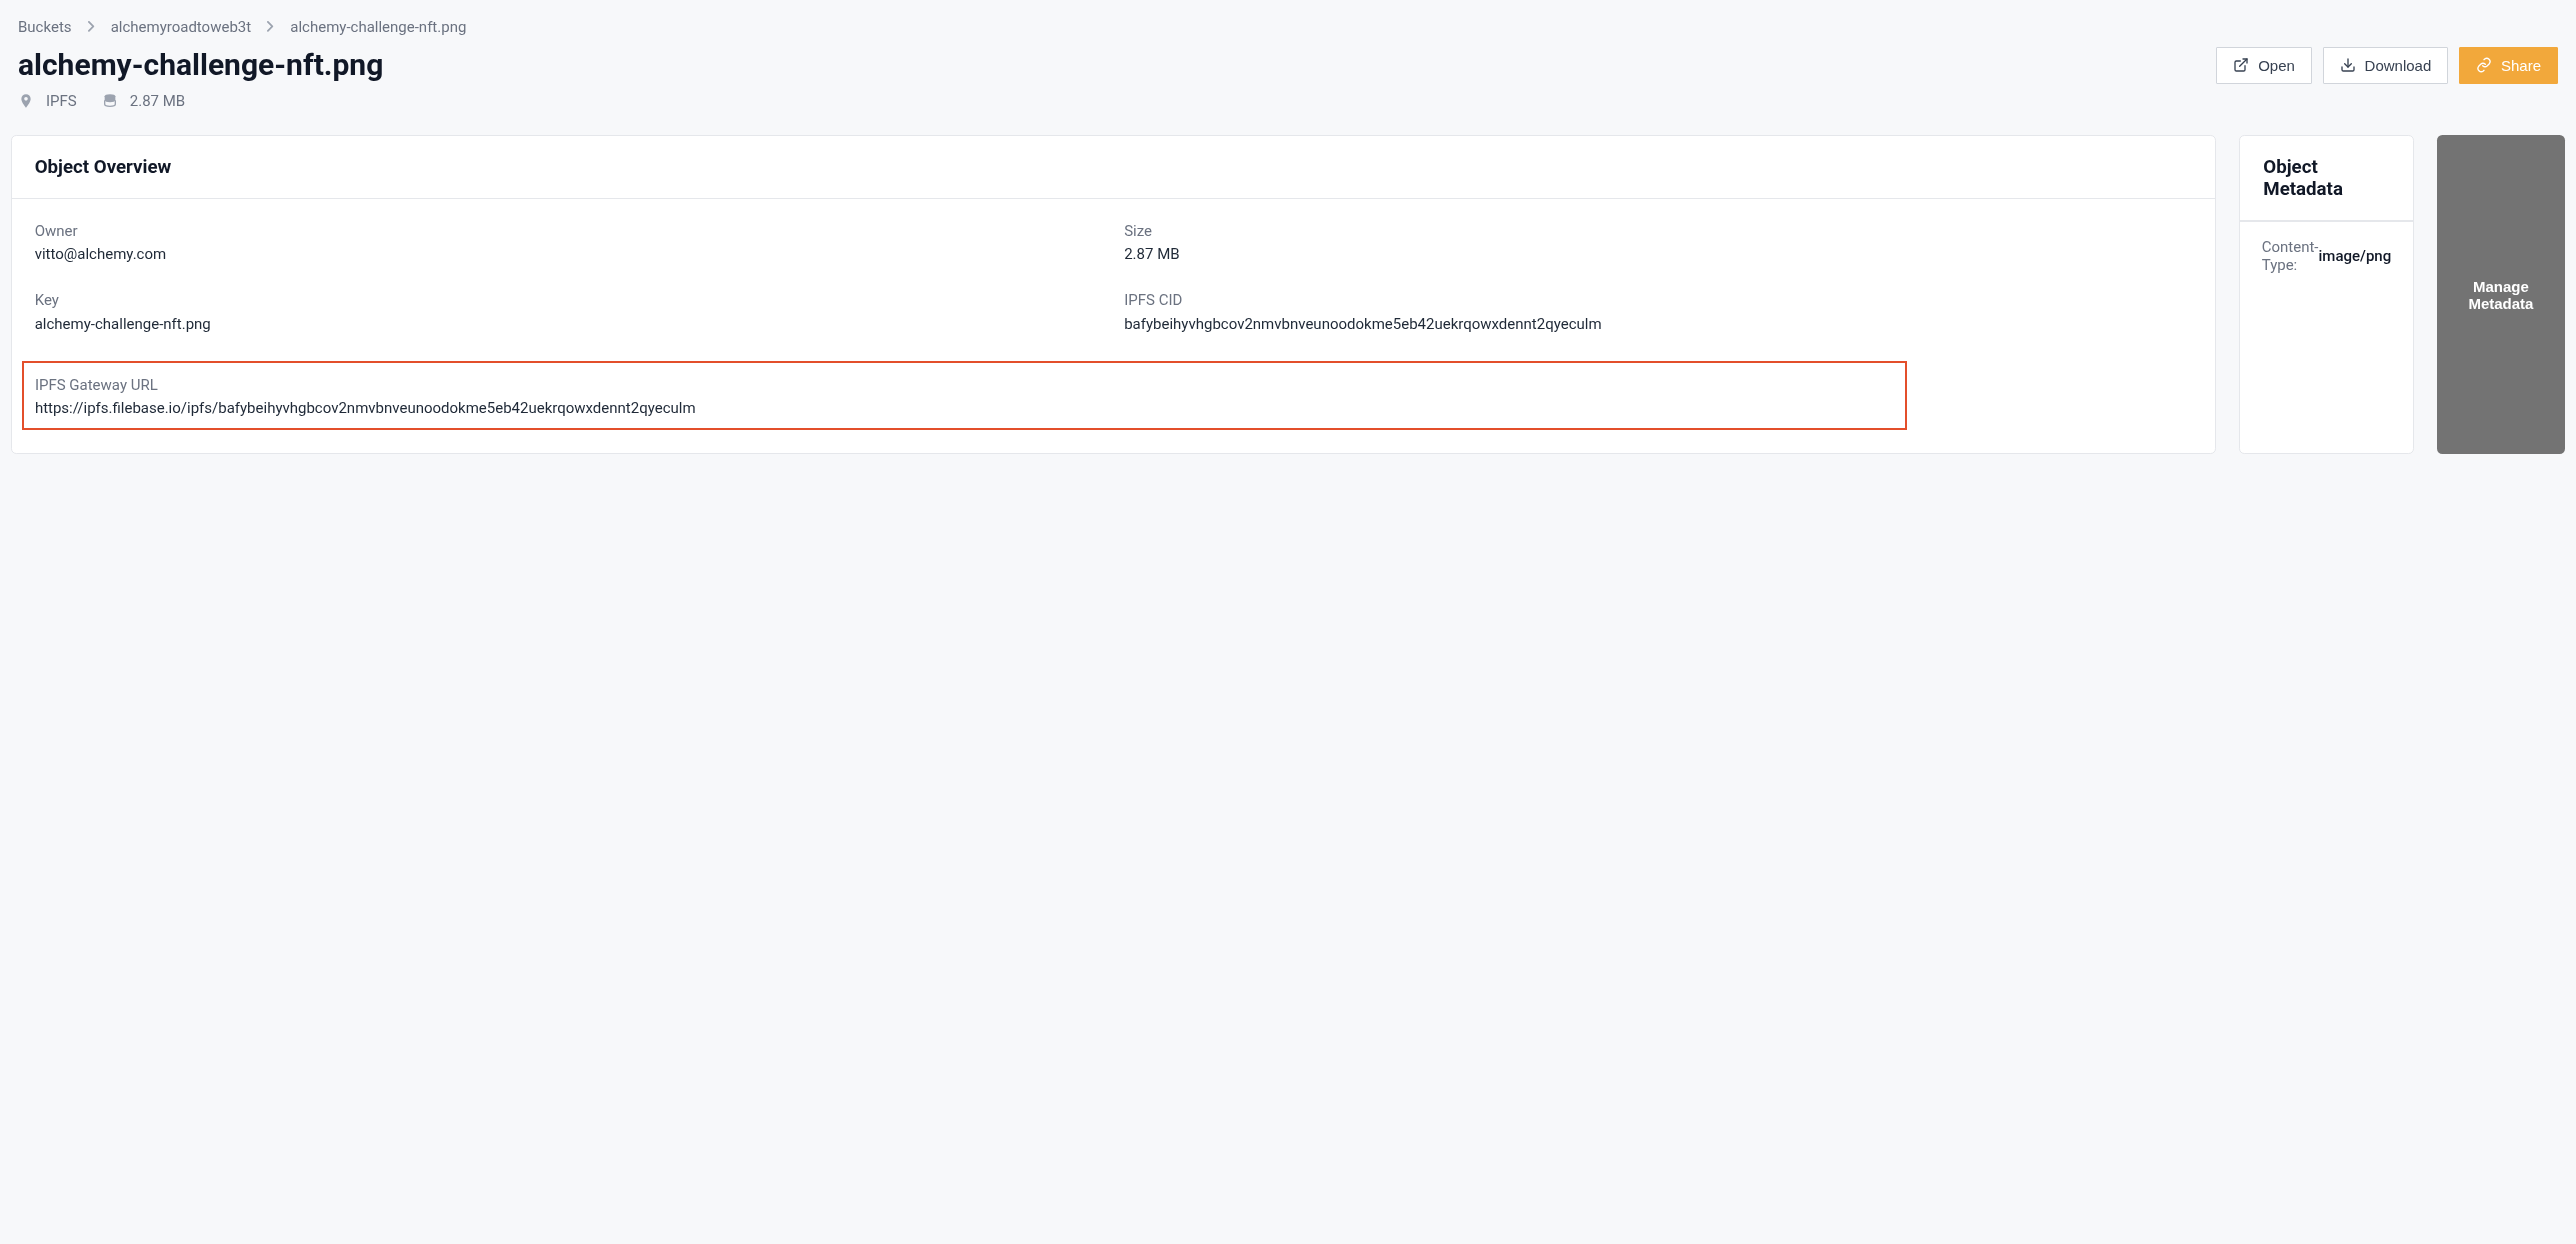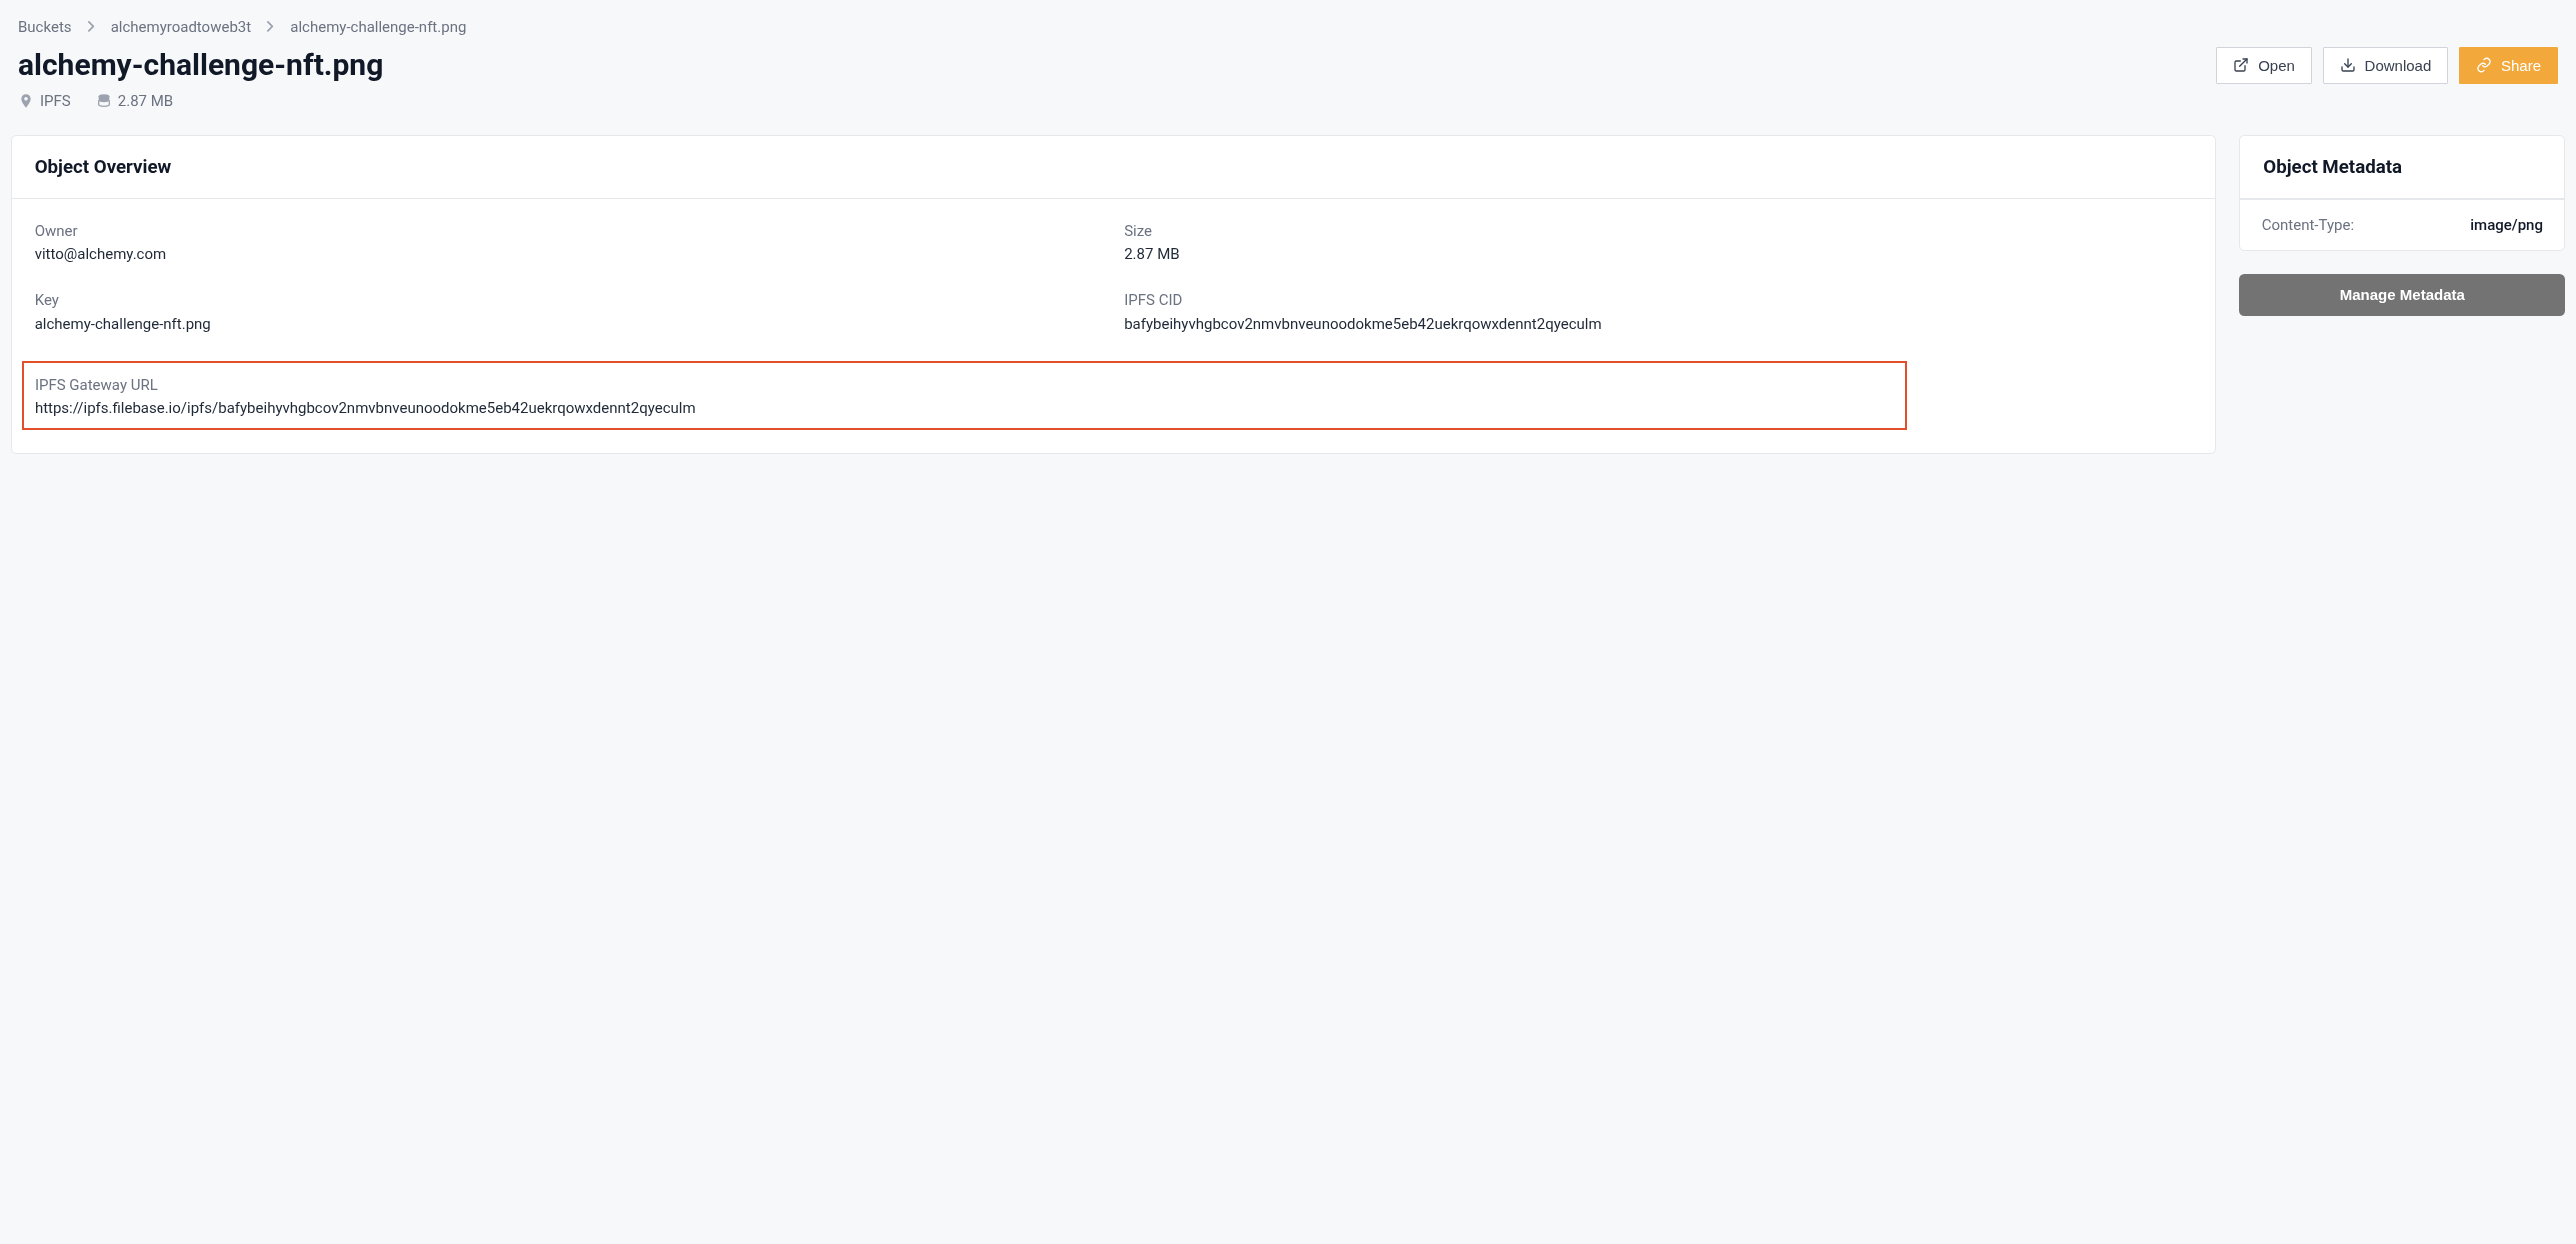--- a/index.html
+++ b/index.html
@@ -35,21 +35,21 @@
     color: #111827;
     margin-bottom: 10.7px;
   }
   .meta-row {
     display: flex;
     align-items: center;
     gap: 25px;
     color: #6b7280;
     font-size: 15px;
   }
-  .meta-item { display: flex; align-items: center; gap: 6px; }
+  .meta-item { display: flex; align-items: center; gap: 12px; }
   .icon { display: inline-flex; }
   .actions {
     display: flex;
     gap: 10.7px;
     align-items: center;
   }
   .btn {
     display: inline-flex;
     align-items: center;
     gap: 9px;
@@ -102,21 +102,21 @@
     font-size: 15px;
     word-break: break-all;
   }
   .full-row { grid-column: 1 / -1; }
   .highlight-box {
     border: 2.7px solid #e34f2b;
     padding: 12.5px 10.7px 10.7px 10.7px;
     margin-left: -12.5px;
     margin-right: 285px;
   }
-  .sidebar { width: 326px; display: flex; flex-direction: column; gap: 23px; }
+  .sidebar { width: 326px; display: flex; flex-direction: row; gap: 23px; }
   .metadata-row {
     display: flex;
     justify-content: space-between;
     align-items: center;
     padding: 16px 21.4px;
     border-top: 0.9px solid #e5e7eb;
     font-size: 15px;
   }
   .metadata-key { color: #6b7280; }
   .metadata-val { color: #111827; font-weight: 500; }

